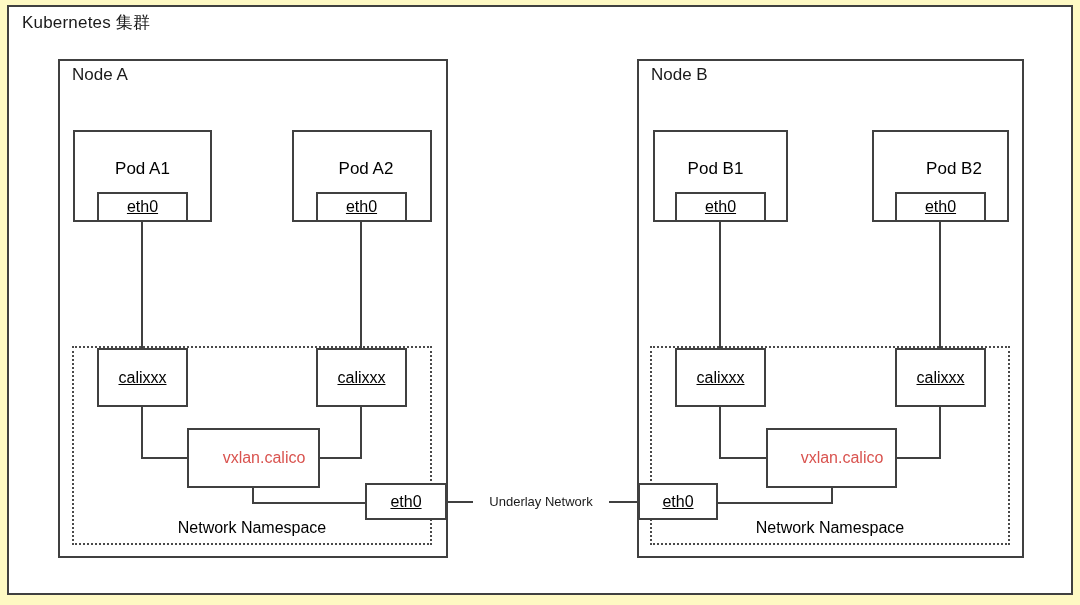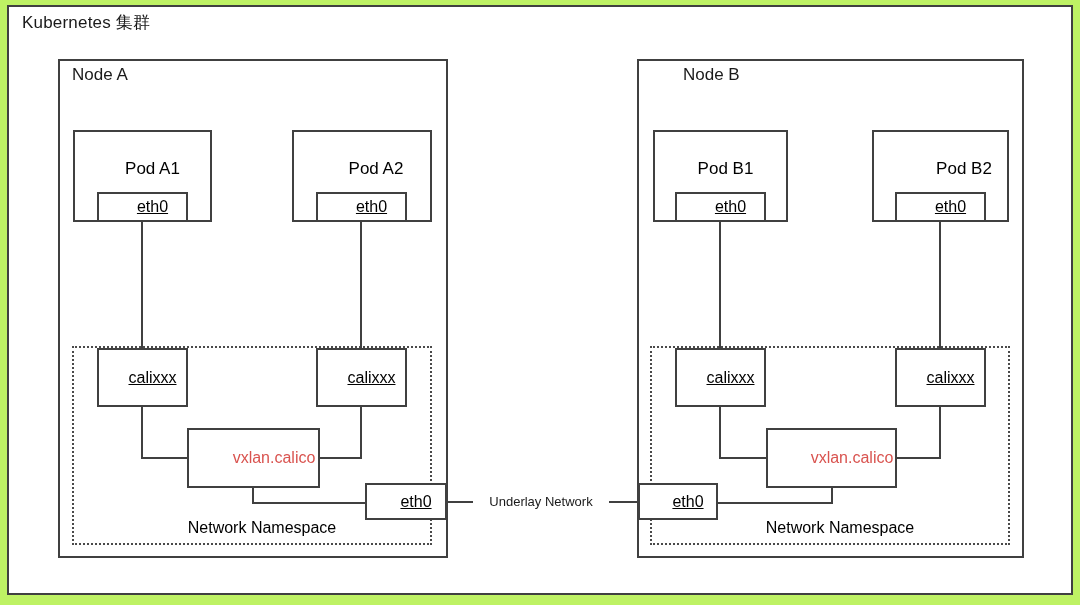--- a/index.html
+++ b/index.html
@@ -7,21 +7,21 @@
     padding: 0;
     background: #ffffff;
   }
   body {
     font-family: "Liberation Sans", "DejaVu Sans", sans-serif;
   }
   #canvas {
     position: relative;
     width: 1080px;
     height: 605px;
-    background: #bef264;
+    background: #fef9c3;
     overflow: hidden;
   }
   .box {
     position: absolute;
     box-sizing: border-box;
     background: #ffffff;
     border: 2px solid #404040;
   }
   .box-dotted {
     position: absolute;
@@ -63,21 +63,20 @@
   .lbl-underlay {
     font-size: 13px;
     text-align: center;
   }
   .centered {
     position: absolute;
     display: flex;
     align-items: center;
     justify-content: center;
     box-sizing: border-box;
-    margin-left: 10px;
   }
   .line {
     position: absolute;
     background: #404040;
   }
   .line-v { width: 2px; }
   .line-h { height: 2px; }
 </style>
 </head>
 <body>
@@ -125,21 +124,21 @@
   <div class="line line-h" style="left:252px; top:502px; width:115px;"></div>
 
   <div class="box" style="left:365px; top:483px; width:82px; height:37px;"></div>
   <div class="centered lbl-box" style="left:365px; top:483px; width:82px; height:37px;">eth0</div>
 
   <div class="line line-h" style="left:447px; top:501px; width:26px;"></div>
   <div class="lbl lbl-underlay" style="left:474px; top:495px; width:134px; text-align:center;">Underlay Network</div>
   <div class="line line-h" style="left:609px; top:501px; width:29px;"></div>
 
   <div class="box" style="left:637px; top:59px; width:387px; height:499px;"></div>
-  <div class="lbl title-node" style="left:651px; top:66px;margin-left:32px;">Node B</div>
+  <div class="lbl title-node" style="left:651px; top:66px;">Node B</div>
 
   <div class="box-dotted" style="left:650px; top:346px; width:360px; height:199px;"></div>
   <div class="centered lbl-ns" style="left:650px; top:516px; width:360px; height:24px;">Network Namespace</div>
 
   <div class="box" style="left:653px; top:130px; width:135px; height:92px;"></div>
   <div class="centered lbl-pod" style="left:648px; top:158px; width:135px; height:22px;">Pod B1</div>
   <div class="box" style="left:675px; top:192px; width:91px; height:30px;"></div>
   <div class="centered lbl-box" style="left:675px; top:192px; width:91px; height:30px;">eth0</div>
 
   <div class="box" style="left:872px; top:130px; width:137px; height:92px;"></div>

